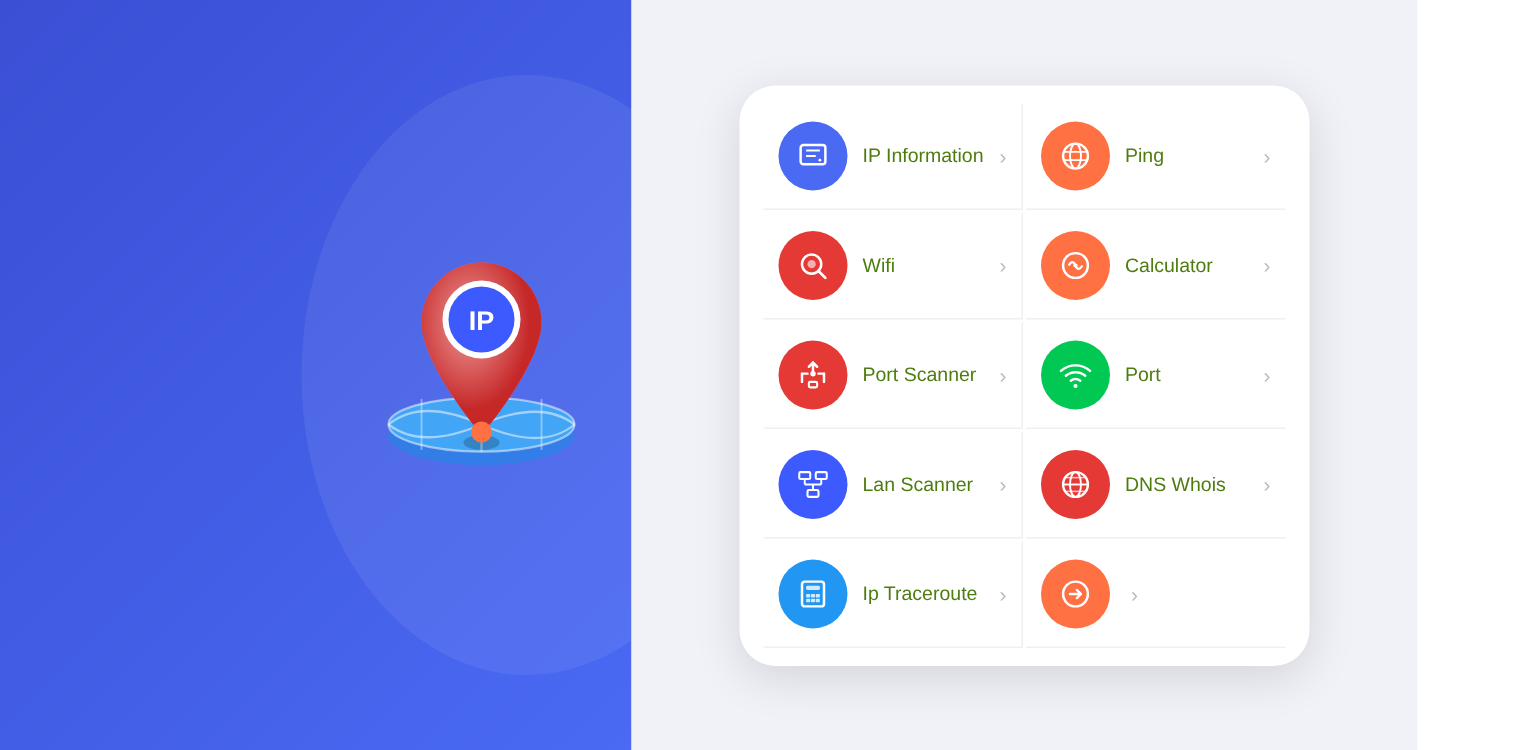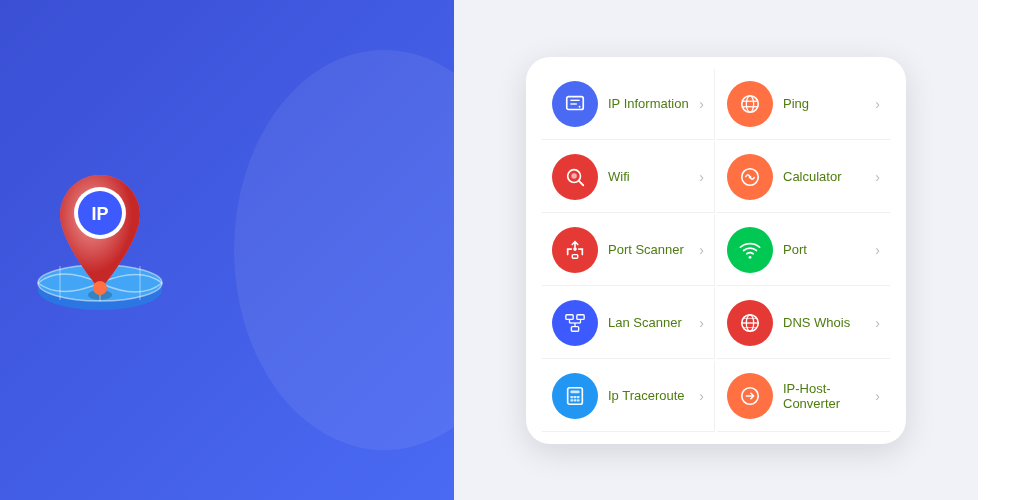--- a/index.html
+++ b/index.html
@@ -6,27 +6,27 @@
     body {
       width: 1024px;
       height: 500px;
       overflow: hidden;
       font-family: 'Segoe UI', Arial, sans-serif;
       display: flex;
     }
 
     
     .left-panel {
-      width: 454px;
+      width: 421px;
       height: 500px;
       background: #3d5afe;
       background: linear-gradient(135deg, #3a4fd4 0%, #4a6af4 100%);
       display: flex;
       flex-direction: column;
-      align-items: flex-start;
+      align-items: flex-end;
       justify-content: center;
       position: relative;
       overflow: hidden;
     }
 
     .left-panel::after {
       content: '';
       position: absolute;
       right: -80px;
       top: 50%;
@@ -286,18 +286,17 @@
           <span class="grid-item-label">Ip Traceroute</span>
           <span class="grid-item-chevron">›</span>
         </div>
         <div class="grid-item">
           <div class="grid-item-icon" style="background: rgb(255, 112, 67);">
             <svg viewBox="0 0 24 24" width="22" height="22" fill="none" xmlns="http://www.w3.org/2000/svg">
               <circle cx="12" cy="12" r="9" stroke="white" stroke-width="1.8"></circle>
               <path d="M8 12 L16 12 M13 9 L16 12 L13 15" stroke="white" stroke-width="1.7" stroke-linecap="round" stroke-linejoin="round"></path>
             </svg>
           </div>
-          <span class="grid-item-label">IP-Host-Converter</span>
           <span class="grid-item-chevron">›</span>
         </div>
       </div>
   </div>
 </div>
 
 </body></html>

